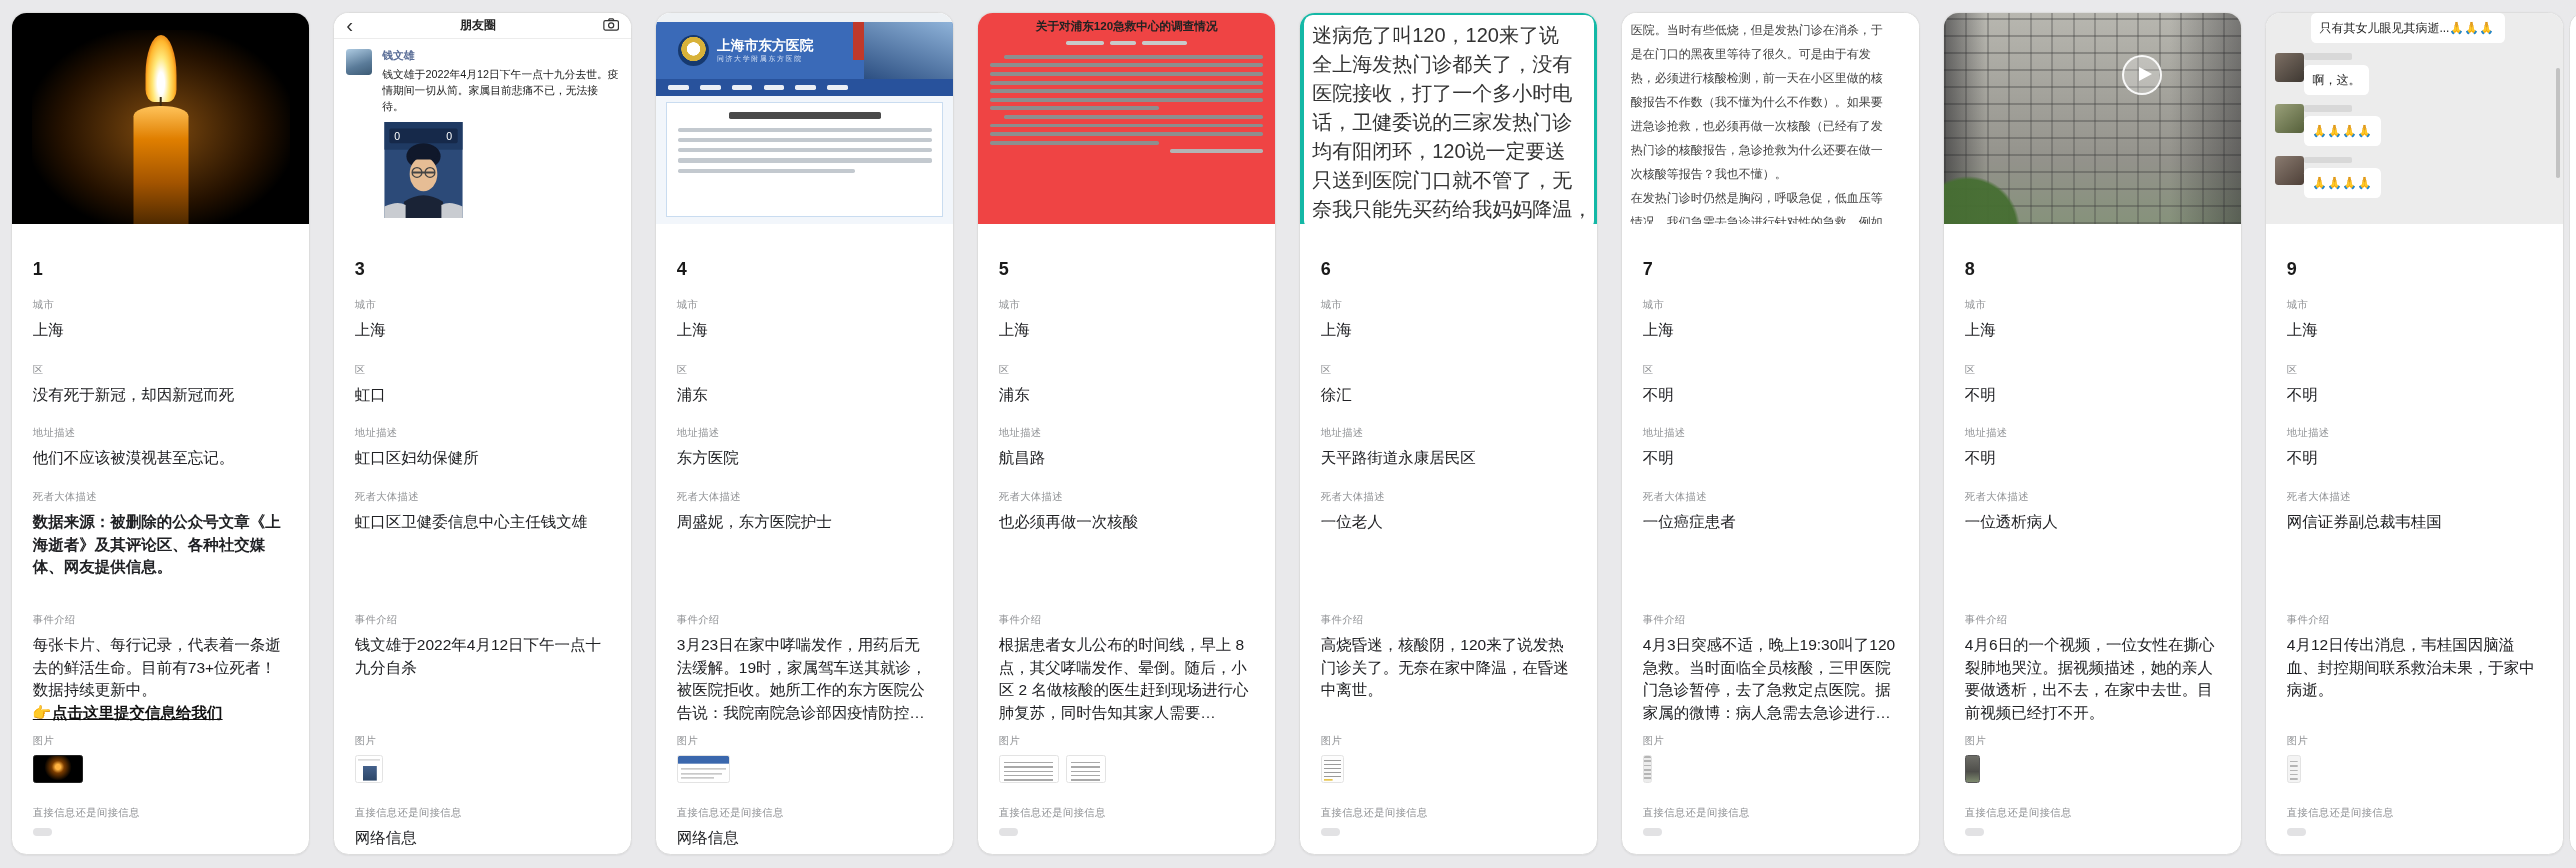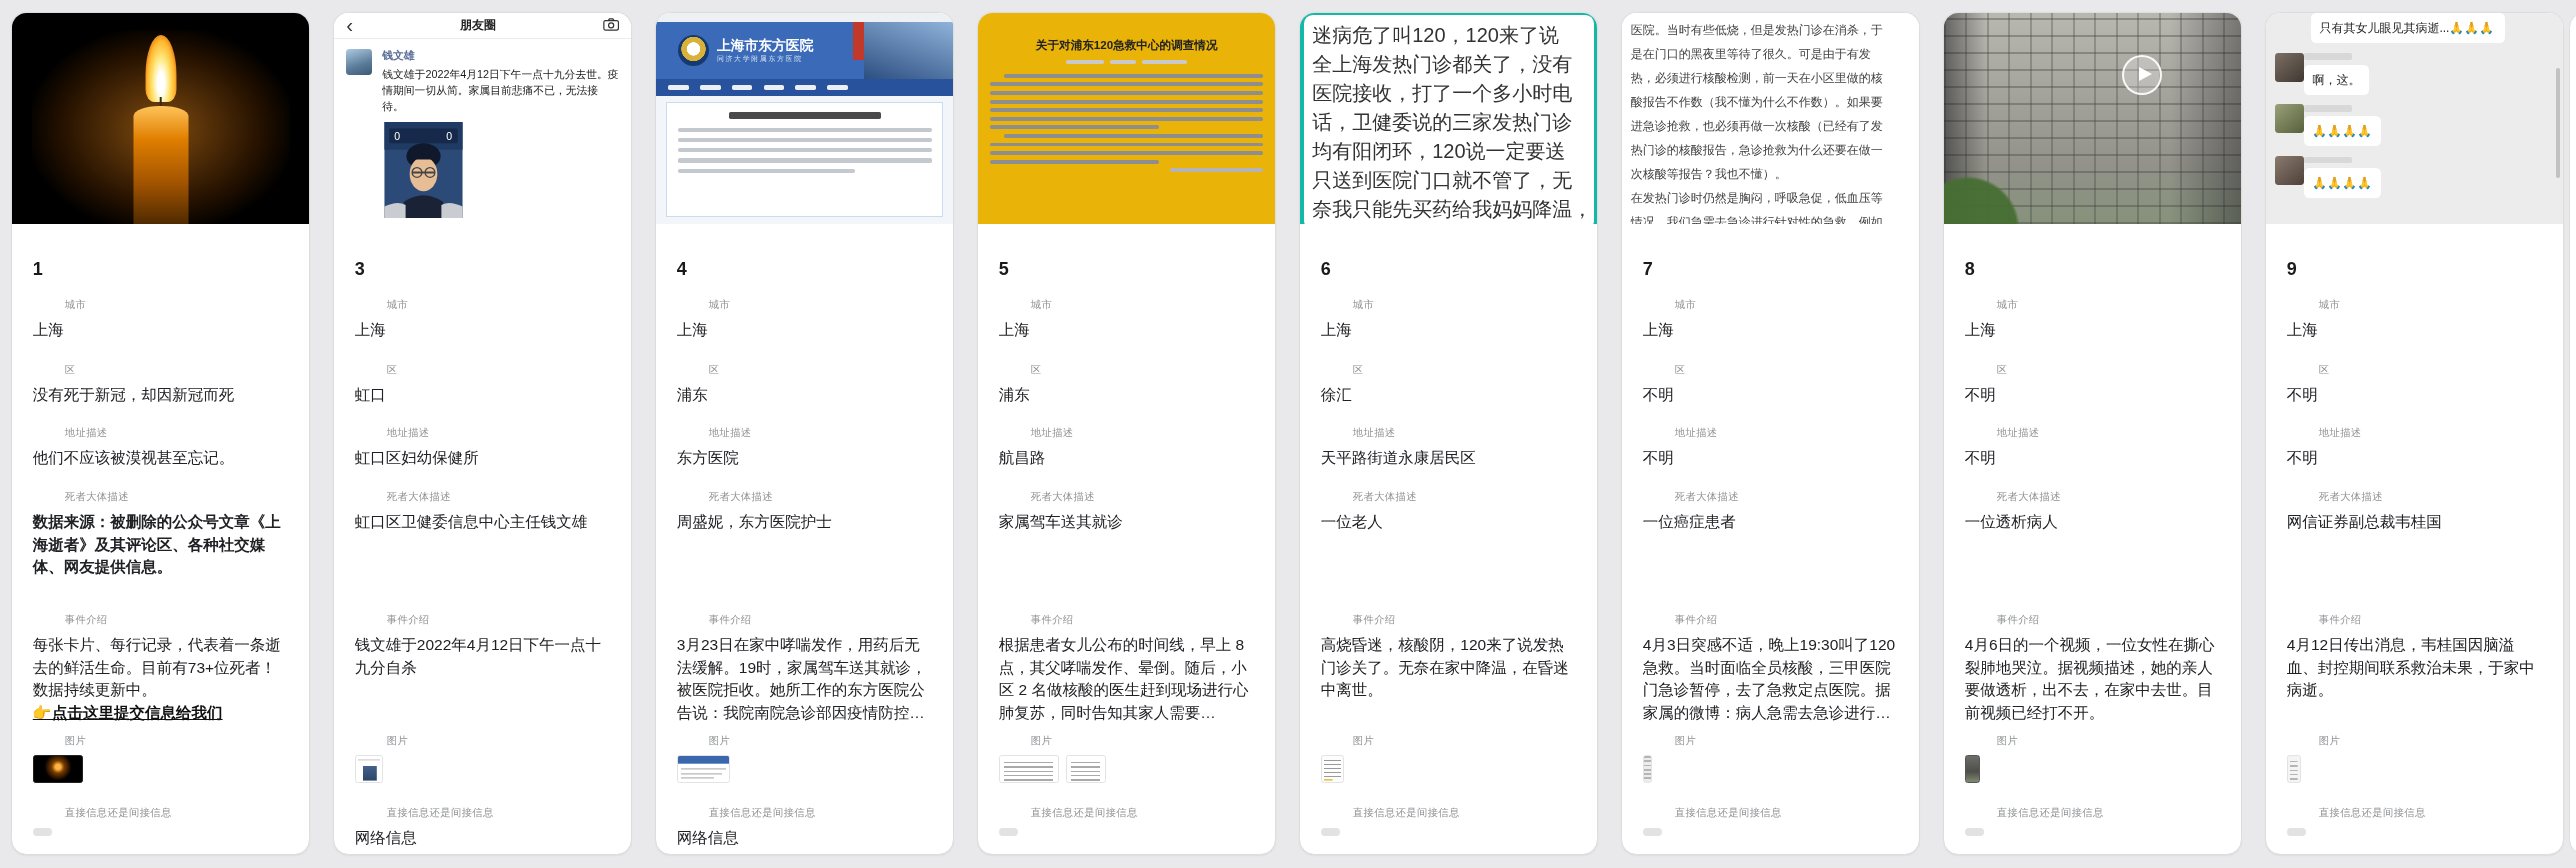--- a/index.html
+++ b/index.html
@@ -8,21 +8,21 @@
   }
   *{margin:0;padding:0;box-sizing:border-box;}
   html,body{width:2576px;height:869px;overflow:hidden;}
   body{background:var(--page-bg);font-family:"Liberation Sans","DejaVu Sans",sans-serif;position:relative;}
   .board{display:flex;gap:23px;padding:12px 0 0 11.2px;align-items:flex-start;}
   .card{flex:0 0 299px;width:299px;height:843px;background:var(--card-bg);border:0.9px solid var(--card-border);
         border-radius:15.5px;overflow:hidden;box-shadow:0 0.9px 1.7px rgba(0,0,0,.05);}
   .hero{height:211px;position:relative;overflow:hidden;background:#f6f6f6;}
   .body{padding:34px 20.6px 0;}
   .num{font-size:18px;line-height:22.4px;font-weight:700;color:#1a1a1a;margin-bottom:18px;}
-  .s .lbl{font-size:10.3px;letter-spacing:0.4px;color:var(--label);margin-bottom:6.9px;margin-left:32px;}
+  .s .lbl{font-size:10.3px;letter-spacing:0.4px;color:var(--label);margin-bottom:6.9px;}
   .s .val{font-size:15.5px;line-height:22.4px;color:var(--text);}
   .s-city{height:65px}.s-district{height:63px}.s-address{height:64px}
   .s-deceased{height:123px}.s-event{height:121px}.s-image{height:72px}
   .val.bold{font-weight:700;}
   .v-event{display:-webkit-box;-webkit-line-clamp:4;-webkit-box-orient:vertical;overflow:hidden;}
   .event-link{display:inline-block;font-size:15.5px;line-height:22.4px;font-weight:700;color:#111;text-decoration:underline;cursor:pointer;}
   .thumbs{display:flex;gap:6.9px;}
   .thumb{height:28px;border-radius:2.6px;border:0.9px solid #e3e3e3;background:#fff;}
   .t-candle{background:radial-gradient(circle at 50% 42%,#ffb340 0 9%,#7a3c00 22%,#000 48%) #000;border-color:#222;}
   .t-moments{background:linear-gradient(#dcdcdc,#dcdcdc) no-repeat 2.6px 2.6px/22.4px 1.7px,
@@ -70,21 +70,21 @@
   .hos-photo{position:absolute;right:0;top:0;width:89px;height:57px;background:linear-gradient(200deg,#8fb3d9,#2c4f82);}
   .hos-ribbon{position:absolute;right:89px;top:0;width:11.2px;height:38px;background:#c0392b;}
   .hos-nav{height:17px;background:#28529c;display:flex;gap:11.2px;align-items:center;padding:0 12px;}
   .hos-nav span{width:20.6px;height:5.2px;border-radius:1.7px;background:rgba(255,255,255,.9);}
   .hos-body{background:#f2f6fb;height:128px;padding:6.9px 10.3px;}
   .hos-box{background:#fff;border:0.9px solid #c9dcf0;height:100%;padding:8.6px 10.3px;}
   .hos-box .tl{width:60%;height:6.9px;background:#4a4a4a;border-radius:1.7px;margin:0 auto 8.6px;}
   .hos-box .b{height:4.3px;background:#c3c9cf;border-radius:1.7px;margin-bottom:6px;}
   .hos-box .b.sh{width:70%;}
   
-  .h-doc{position:absolute;inset:0;background:#eab308;padding:24px 12px;}
+  .h-doc{position:absolute;inset:0;background:#ef4444;padding:5px 12px;}
   .doc-title{text-align:center;font-weight:700;font-size:11.6px;color:#222;line-height:15.5px;}
   .doc-meta{display:flex;justify-content:center;gap:6px;margin:7.7px 0 10.3px;}
   .doc-meta span{height:3.4px;border-radius:1.7px;background:#c9c9c9;}
   .doc-meta span:nth-child(1){width:38px}.doc-meta span:nth-child(2){width:26px}.doc-meta span:nth-child(3){width:45px}
   .doc-body .b{height:3.9px;background:#8e8e8e;border-radius:1.7px;margin-bottom:4.7px;}
   .doc-body .b.ind{margin-left:13.8px;width:calc(100% - 13.8px);}
   .doc-body .b.sh{width:62%;}
   .doc-body .b.right{width:34%;margin-left:auto;background:#b4b4b4;}
   
   .h-bigtext{position:absolute;inset:0;background:#14b8a6;}
@@ -358,21 +358,21 @@
       <section class="s s-district">
         <div class="lbl">区</div>
         <div class="val">浦东</div>
       </section>
       <section class="s s-address">
         <div class="lbl">地址描述</div>
         <div class="val">航昌路</div>
       </section>
       <section class="s s-deceased">
         <div class="lbl">死者大体描述</div>
-        <div class="val v-deceased">家属驾车送其就诊</div>
+        <div class="val v-deceased">也必须再做一次核酸</div>
       </section>
       <section class="s s-event">
         <div class="lbl">事件介绍</div>
         <div class="val v-event">根据患者女儿公布的时间线，早上 8 点，其父哮喘发作、晕倒。随后，小区 2 名做核酸的医生赶到现场进行心肺复苏，同时告知其家人需要 AED。...</div>
 
       </section>
       <section class="s s-image">
         <div class="lbl">图片</div>
         <div class="thumbs">
             <div class="thumb t-doc" style="width: 60px;"></div>

